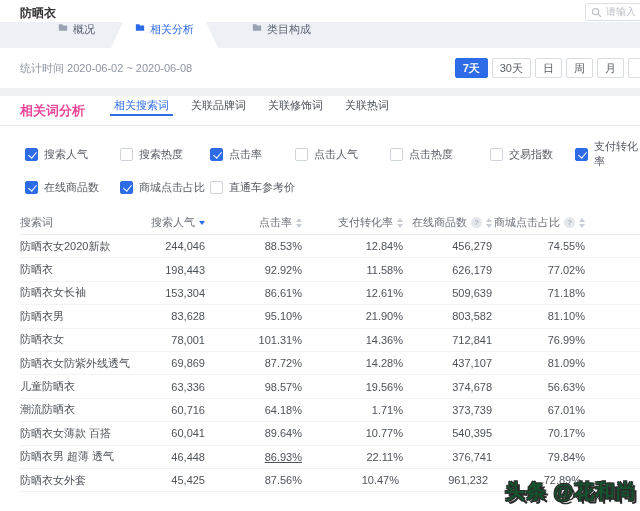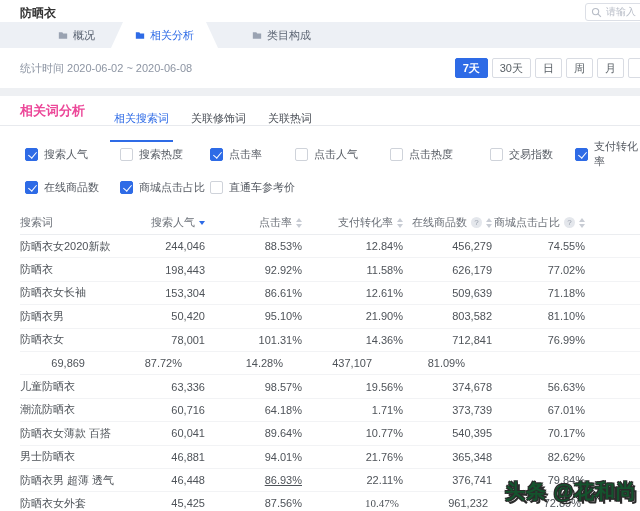--- a/index.html
+++ b/index.html
@@ -9,39 +9,39 @@
   .page{position:relative;width:640px;height:511px;background:#fff;overflow:hidden;color:#333;}
 
   
   .topbar{position:relative;height:22px;background:#fff;}
   .page-title{position:absolute;left:20px;top:5px;font-size:12px;font-weight:bold;color:#333;}
   .searchbox{position:absolute;left:585px;top:3px;width:80px;height:18px;border:1px solid #dcdfe6;border-radius:3px;background:#fff;display:flex;align-items:center;padding:0 5px;gap:4px;}
   .searchbox .ph{font-size:10px;color:#b9bec8;white-space:nowrap;}
 
   
   .tabstrip{position:relative;height:26px;background:#edf0f5;display:flex;align-items:stretch;}
-  .nav-tab{display:flex;align-items:center;justify-content:center;gap:5px;font-size:11px;color:#5a6372;padding:0 16px;cursor:pointer;}
+  .nav-tab{display:flex;justify-content:center;gap:5px;font-size:11px;color:#5a6372;padding:0 16px;cursor:pointer;}
   .nav-tab:first-child{margin-left:42px;}
   .nav-tab.t3{margin-left:18px;}
   .nav-tab.active{background:#fff;color:var(--accent);clip-path:polygon(12px 0,calc(100% - 12px) 0,100% 100%,0 100%);padding:0 24px;}
 
   
   .datebar{position:relative;height:40px;display:flex;align-items:center;justify-content:space-between;padding-left:20px;background:#fff;}
   .stat-time{font-size:11px;color:#8d95a3;}
   .ranges{display:flex;gap:4px;margin-right:-14px;}
   .range-btn{height:20px;min-width:26px;padding:0 7px;border:1px solid #d9dce3;border-radius:2px;background:#fff;font-size:11px;color:#596066;display:flex;align-items:center;justify-content:center;cursor:pointer;font-family:inherit;}
   .range-btn.active{background:var(--accent);border-color:var(--accent);color:#fff;font-weight:bold;}
   .range-btn.partial{width:20px;}
 
   .gap-strip{height:8px;background:#eef0f3;}
 
   
   .section-head{position:relative;height:30px;display:flex;align-items:center;padding-left:20px;border-bottom:1px solid #e8eaee;background:#fff;}
   .section-title{font-size:13px;font-weight:bold;color:#ec4899;margin-right:18px;}
-  .sec-tab{position:relative;font-size:11px;color:#4a4f57;margin:0 11px;height:46px;display:flex;align-items:center;cursor:pointer;}
+  .sec-tab{position:relative;font-size:11px;color:#4a4f57;margin:0 11px;height:20px;display:flex;align-items:center;cursor:pointer;}
   .sec-tab.active{color:var(--accent);}
   .sec-tab.active::after{content:"";position:absolute;left:-4px;right:-4px;bottom:0;height:2px;background:var(--accent);}
 
   
   .filters{display:grid;grid-template-columns:95px 90px 85px 95px 100px 85px auto;row-gap:11px;padding:13px 0 14px 25px;}
   .cb{display:flex;align-items:center;gap:6px;cursor:pointer;}
   .cbbox{width:13px;height:13px;border:1px solid #cfd3da;border-radius:2px;background:#fff;position:relative;flex:none;}
   .cbbox.on{background:var(--accent);border-color:var(--accent);}
   .cbbox.on::after{content:"";position:absolute;left:4px;top:1px;width:4px;height:7px;border:solid #fff;border-width:0 1.6px 1.6px 0;transform:rotate(40deg);}
   .cb .lbl{font-size:11px;color:#565b63;}
@@ -119,20 +119,21 @@
         <div class="range-btn partial"></div>
       </span>
   </div>
 
   <div class="gap-strip"></div>
 
   <div class="section-head">
     <span class="section-title">相关词分析</span>
     <span style="display:flex;height:30px;">
         <div class="sec-tab active">相关搜索词</div>
+        <div class="sec-tab">关联品牌词</div>
         <div class="sec-tab">关联修饰词</div>
         <div class="sec-tab">关联热词</div>
       </span>
   </div>
 
   <div class="filters">
       <div class="cb">
         <span class="cbbox on"></span>
         <span class="lbl">搜索人气</span>
       </div>
@@ -235,35 +236,36 @@
       <div class="trow">
         <div class="tc c0" style="width: 120px;">防晒衣女长袖</div>
         <div class="tc c1" style="width: 65px;">153,304</div>
         <div class="tc c2" style="width: 97px;">86.61%</div>
         <div class="tc c3" style="width: 101px;">12.61%</div>
         <div class="tc c4" style="width: 89px;">509,639</div>
         <div class="tc c5" style="width: 93px;">71.18%</div>
       </div>
       <div class="trow">
         <div class="tc c0" style="width: 120px;">防晒衣男</div>
-        <div class="tc c1" style="width: 65px;">50,420</div>
+        <div class="tc c1" style="width: 65px;">83,628</div>
         <div class="tc c2" style="width: 97px;">95.10%</div>
         <div class="tc c3" style="width: 101px;">21.90%</div>
         <div class="tc c4" style="width: 89px;">803,582</div>
         <div class="tc c5" style="width: 93px;">81.10%</div>
       </div>
       <div class="trow">
         <div class="tc c0" style="width: 120px;">防晒衣女</div>
         <div class="tc c1" style="width: 65px;">78,001</div>
         <div class="tc c2" style="width: 97px;">101.31%</div>
         <div class="tc c3" style="width: 101px;">14.36%</div>
         <div class="tc c4" style="width: 89px;">712,841</div>
         <div class="tc c5" style="width: 93px;">76.99%</div>
       </div>
       <div class="trow">
+        <div class="tc c0" style="width: 120px;">防晒衣女防紫外线透气</div>
         <div class="tc c1" style="width: 65px;">69,869</div>
         <div class="tc c2" style="width: 97px;">87.72%</div>
         <div class="tc c3" style="width: 101px;">14.28%</div>
         <div class="tc c4" style="width: 89px;">437,107</div>
         <div class="tc c5" style="width: 93px;">81.09%</div>
       </div>
       <div class="trow">
         <div class="tc c0" style="width: 120px;">儿童防晒衣</div>
         <div class="tc c1" style="width: 65px;">63,336</div>
         <div class="tc c2" style="width: 97px;">98.57%</div>
@@ -281,39 +283,31 @@
       </div>
       <div class="trow">
         <div class="tc c0" style="width: 120px;">防晒衣女薄款 百搭</div>
         <div class="tc c1" style="width: 65px;">60,041</div>
         <div class="tc c2" style="width: 97px;">89.64%</div>
         <div class="tc c3" style="width: 101px;">10.77%</div>
         <div class="tc c4" style="width: 89px;">540,395</div>
         <div class="tc c5" style="width: 93px;">70.17%</div>
       </div>
       <div class="trow">
-        <div class="tc c0" style="width: 120px;">男士防晒衣</div>
-        <div class="tc c1" style="width: 65px;">46,881</div>
-        <div class="tc c2" style="width: 97px;">94.01%</div>
-        <div class="tc c3" style="width: 101px;">21.76%</div>
-        <div class="tc c4" style="width: 89px;">365,348</div>
-        <div class="tc c5" style="width: 93px;">82.62%</div>
-      </div>
-      <div class="trow">
         <div class="tc c0" style="width: 120px;">防晒衣男 超薄 透气</div>
         <div class="tc c1" style="width: 65px;">46,448</div>
         <div class="tc c2" style="width: 97px; text-decoration: underline;">86.93%</div>
         <div class="tc c3" style="width: 101px;">22.11%</div>
         <div class="tc c4" style="width: 89px;">376,741</div>
         <div class="tc c5" style="width: 93px;">79.84%</div>
       </div>
       <div class="trow">
         <div class="tc c0" style="width: 120px;">防晒衣女外套</div>
         <div class="tc c1" style="width: 65px;">45,425</div>
         <div class="tc c2" style="width: 97px;">87.56%</div>
-        <div class="tc c3" style="width: 97px; font-family: Liberation Serif, serif;">10.47%</div>
+        <div class="tc c3" style="width: 97px;">10.47%</div>
         <div class="tc c4" style="width: 89px;">961,232</div>
         <div class="tc c5" style="width: 93px;">72.89%</div>
       </div>
     </div>
 
   <div class="watermark">头条 @花和尚</div>
 </div>
 
 </body></html>

